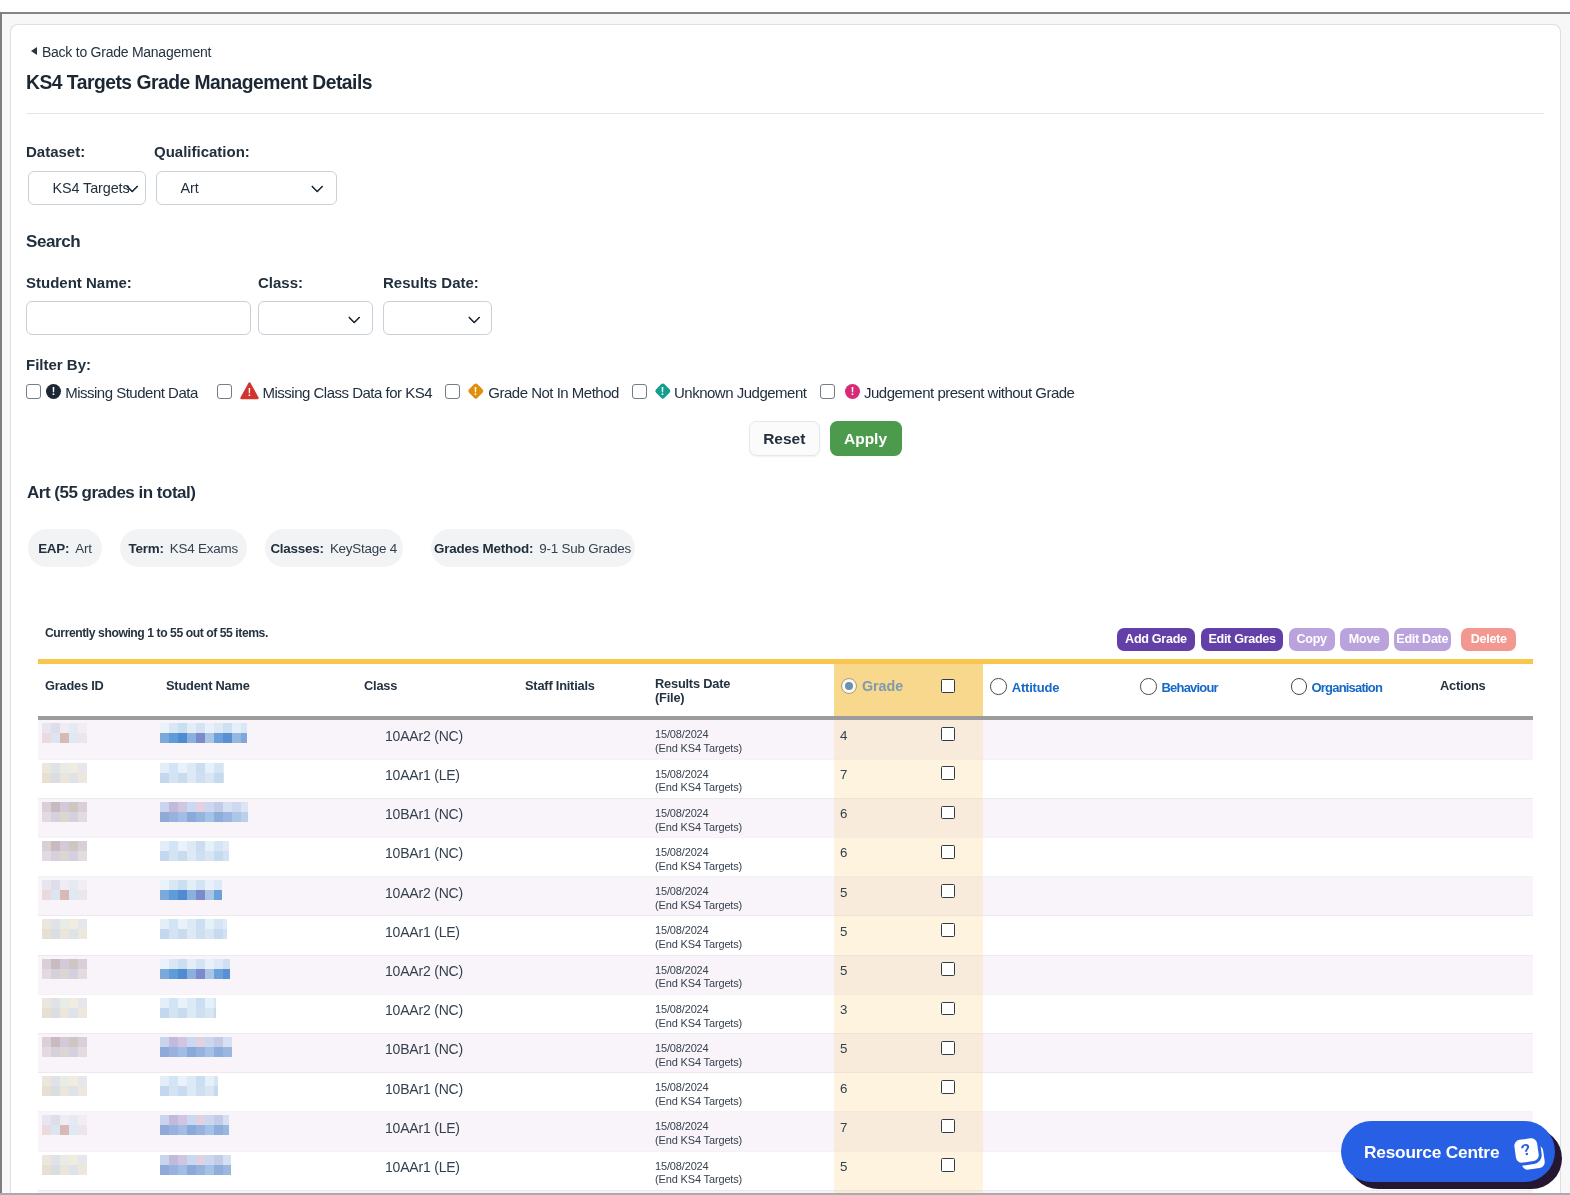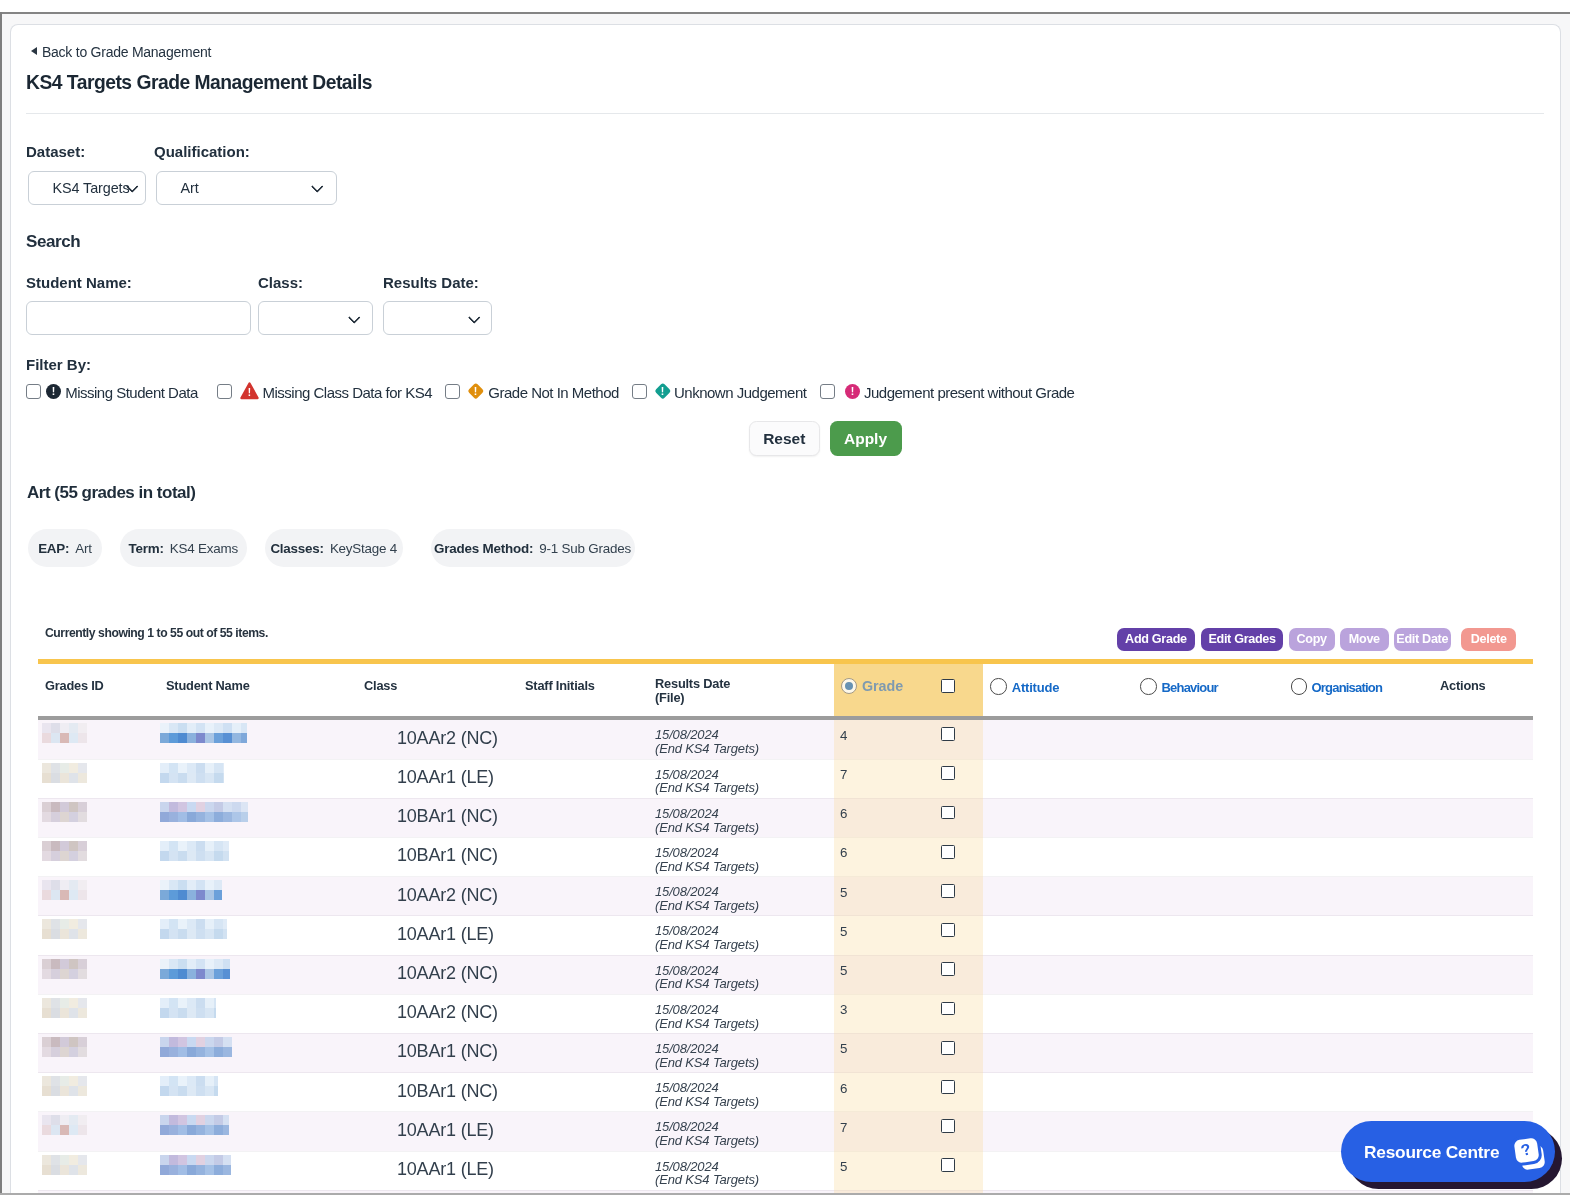--- a/index.html
+++ b/index.html
@@ -53,22 +53,22 @@
 .lav { background:#baa3dc; }
 #yellowbar { left:38.2px; top:658.8px; width:1494.6px; height:5.3px; background:#f8c54d; }
 #gradehdr { left:833.5px; top:664.1px; width:149.7px; height:52.3px; background:#f8d88d; }
 .th { font-size:12.8px; letter-spacing:-0.2px; font-weight:bold; color:#243240; top:677.5px; white-space:nowrap; }
 #divider { left:38.2px; top:716.4px; width:1494.6px; height:3.8px; background:#9c9c9c; }
 .rowlav { background:#f9f4fa; }
 .rowwht { background:#ffffff; }
 .row { left:38.2px; width:1494.6px; height:39.2px; }
 #creamcol { left:833.5px; top:720.2px; width:149.7px; height:473px; background:rgba(248,220,158,0.33); }
 .rsep { left:38.2px; width:1494.6px; height:1px; background:rgba(40,20,60,0.055); }
-.cls { font-size:18px; letter-spacing:-0.2px; color:#323f4c; white-space:nowrap;margin-left:12px; }
-.rd { font-size:13px; letter-spacing:-0.15px; color:#36424f; line-height:13.8px; white-space:nowrap;font-style:italic; }
+.cls { font-size:14px; letter-spacing:-0.2px; color:#323f4c; white-space:nowrap; }
+.rd { font-size:11px; letter-spacing:-0.15px; color:#36424f; line-height:13.8px; white-space:nowrap; }
 .grd { font-size:13.3px; color:#323f4c; }
 .rcb { width:13.8px; height:13.8px; border:1.7px solid #2f3b47; border-radius:1.5px; background:#fff; left:941.3px; }
 .hradio { width:16.5px; height:16.5px; border:1.6px solid #4a4a4a; border-radius:50%; background:#fff; top:678.2px; }
 .bluehd { font-size:13px; font-weight:bold; color:#1569c7; top:679.8px; white-space:nowrap; }
 
 
 #rc-dark { left:1348px; top:1127.5px; width:214px; height:61px; border-radius:30.5px; background:#251731; }
 #rc-blue { left:1341px; top:1121px; width:214px; height:61px; border-radius:30.5px; background:#2760e4; }
 #rc-text { left:1364px; top:1141.5px; font-size:17.3px; letter-spacing:-0.2px; font-weight:bold; color:#fff; white-space:nowrap; }
 .rcsq { width:22.5px; height:22.5px; background:#fff; border-radius:6px; transform:rotate(-8deg); }

